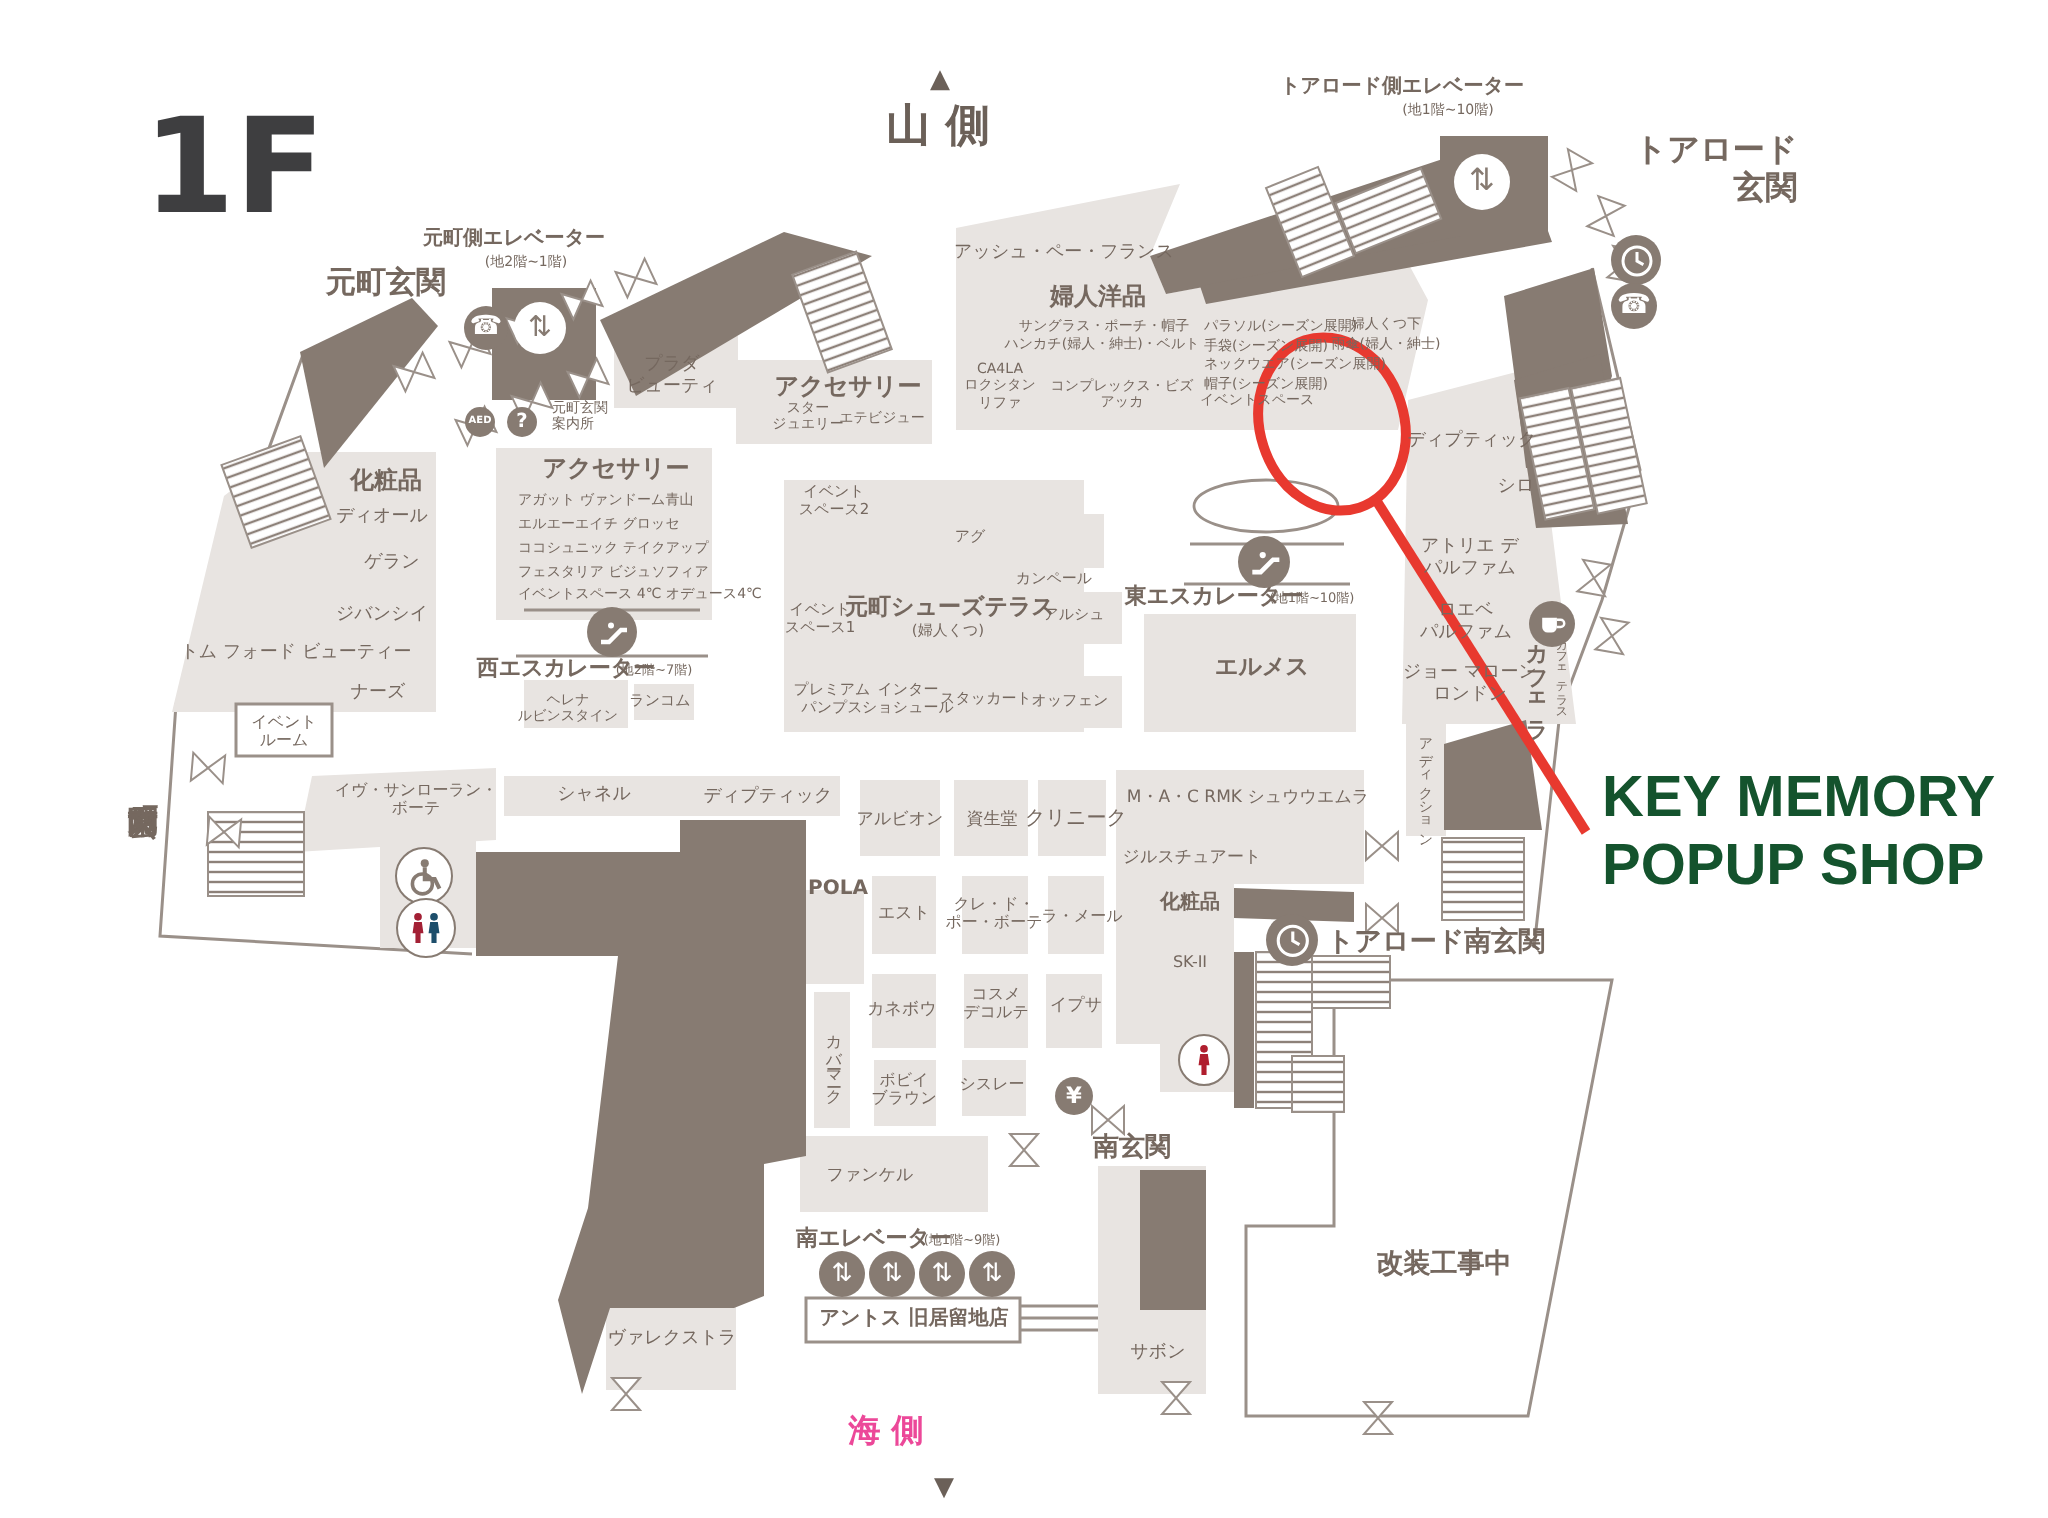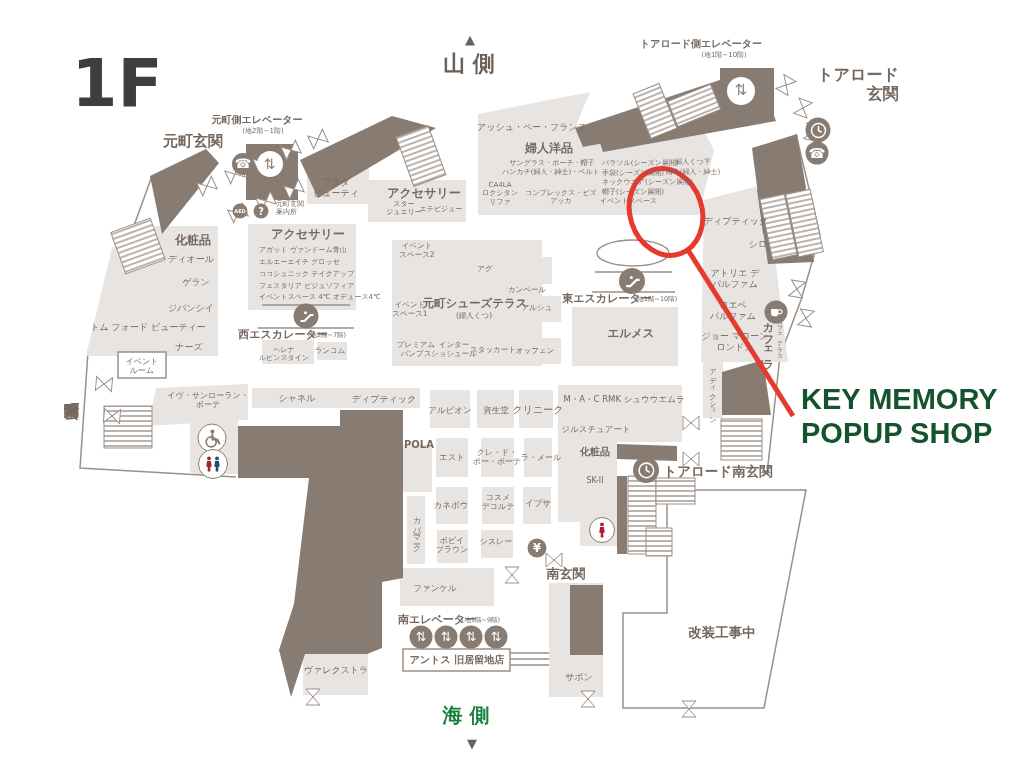--- a/index.html
+++ b/index.html
@@ -161,21 +161,21 @@
     </g>
 
     <ellipse class="red-stroke" cx="666" cy="212" rx="36" ry="44" stroke-width="5" transform="rotate(-18 666 212)"></ellipse>
     <line class="red-stroke" x1="688" y1="250" x2="793" y2="416" stroke-width="5"></line>
   </svg>
 
   <div id="labels-layer">
       <div class="lbl" style="left: 117px; top: 84px; font-size: 66px; font-weight: 700; color: rgb(62, 62, 64);">1F</div>
       <div class="lbl" style="left: 470px; top: 40px; font-size: 13px; font-weight: 700; color: rgb(107, 96, 88);">▲</div>
       <div class="lbl" style="left: 469px; top: 64px; font-size: 22px; font-weight: 700; color: rgb(107, 96, 88);">山 側</div>
-      <div class="lbl" style="left: 466px; top: 716px; font-size: 20px; font-weight: 700; color: #15803d;">海 側</div>
+      <div class="lbl" style="left: 443px; top: 716px; font-size: 16px; font-weight: 700; color: #ec4899;">海 側</div>
       <div class="lbl" style="left: 472px; top: 744px; font-size: 13px; font-weight: 700; color: rgb(107, 96, 88);">▼</div>
       <div class="lbl" style="left: 193px; top: 142px; font-size: 15px; font-weight: 700;">元町玄関</div>
       <div class="lbl" style="left: 257px; top: 120px; font-size: 10px; font-weight: 700;">元町側エレベーター</div>
       <div class="lbl" style="left: 263px; top: 131px; font-size: 7px;">(地2階~1階)</div>
       <div class="lbl left" style="left: 276px; top: 208px; font-size: 7px;">元町玄関
 案内所</div>
       <div class="lbl vert" style="left: 71px; top: 391px; font-size: 15px; font-weight: 700;">元町南玄関</div>
       <div class="lbl right" style="left: 858px; top: 85px; font-size: 16px; font-weight: 700;">トアロード
 玄関</div>
       <div class="lbl" style="left: 701px; top: 44px; font-size: 10px; font-weight: 700;">トアロード側エレベーター</div>

